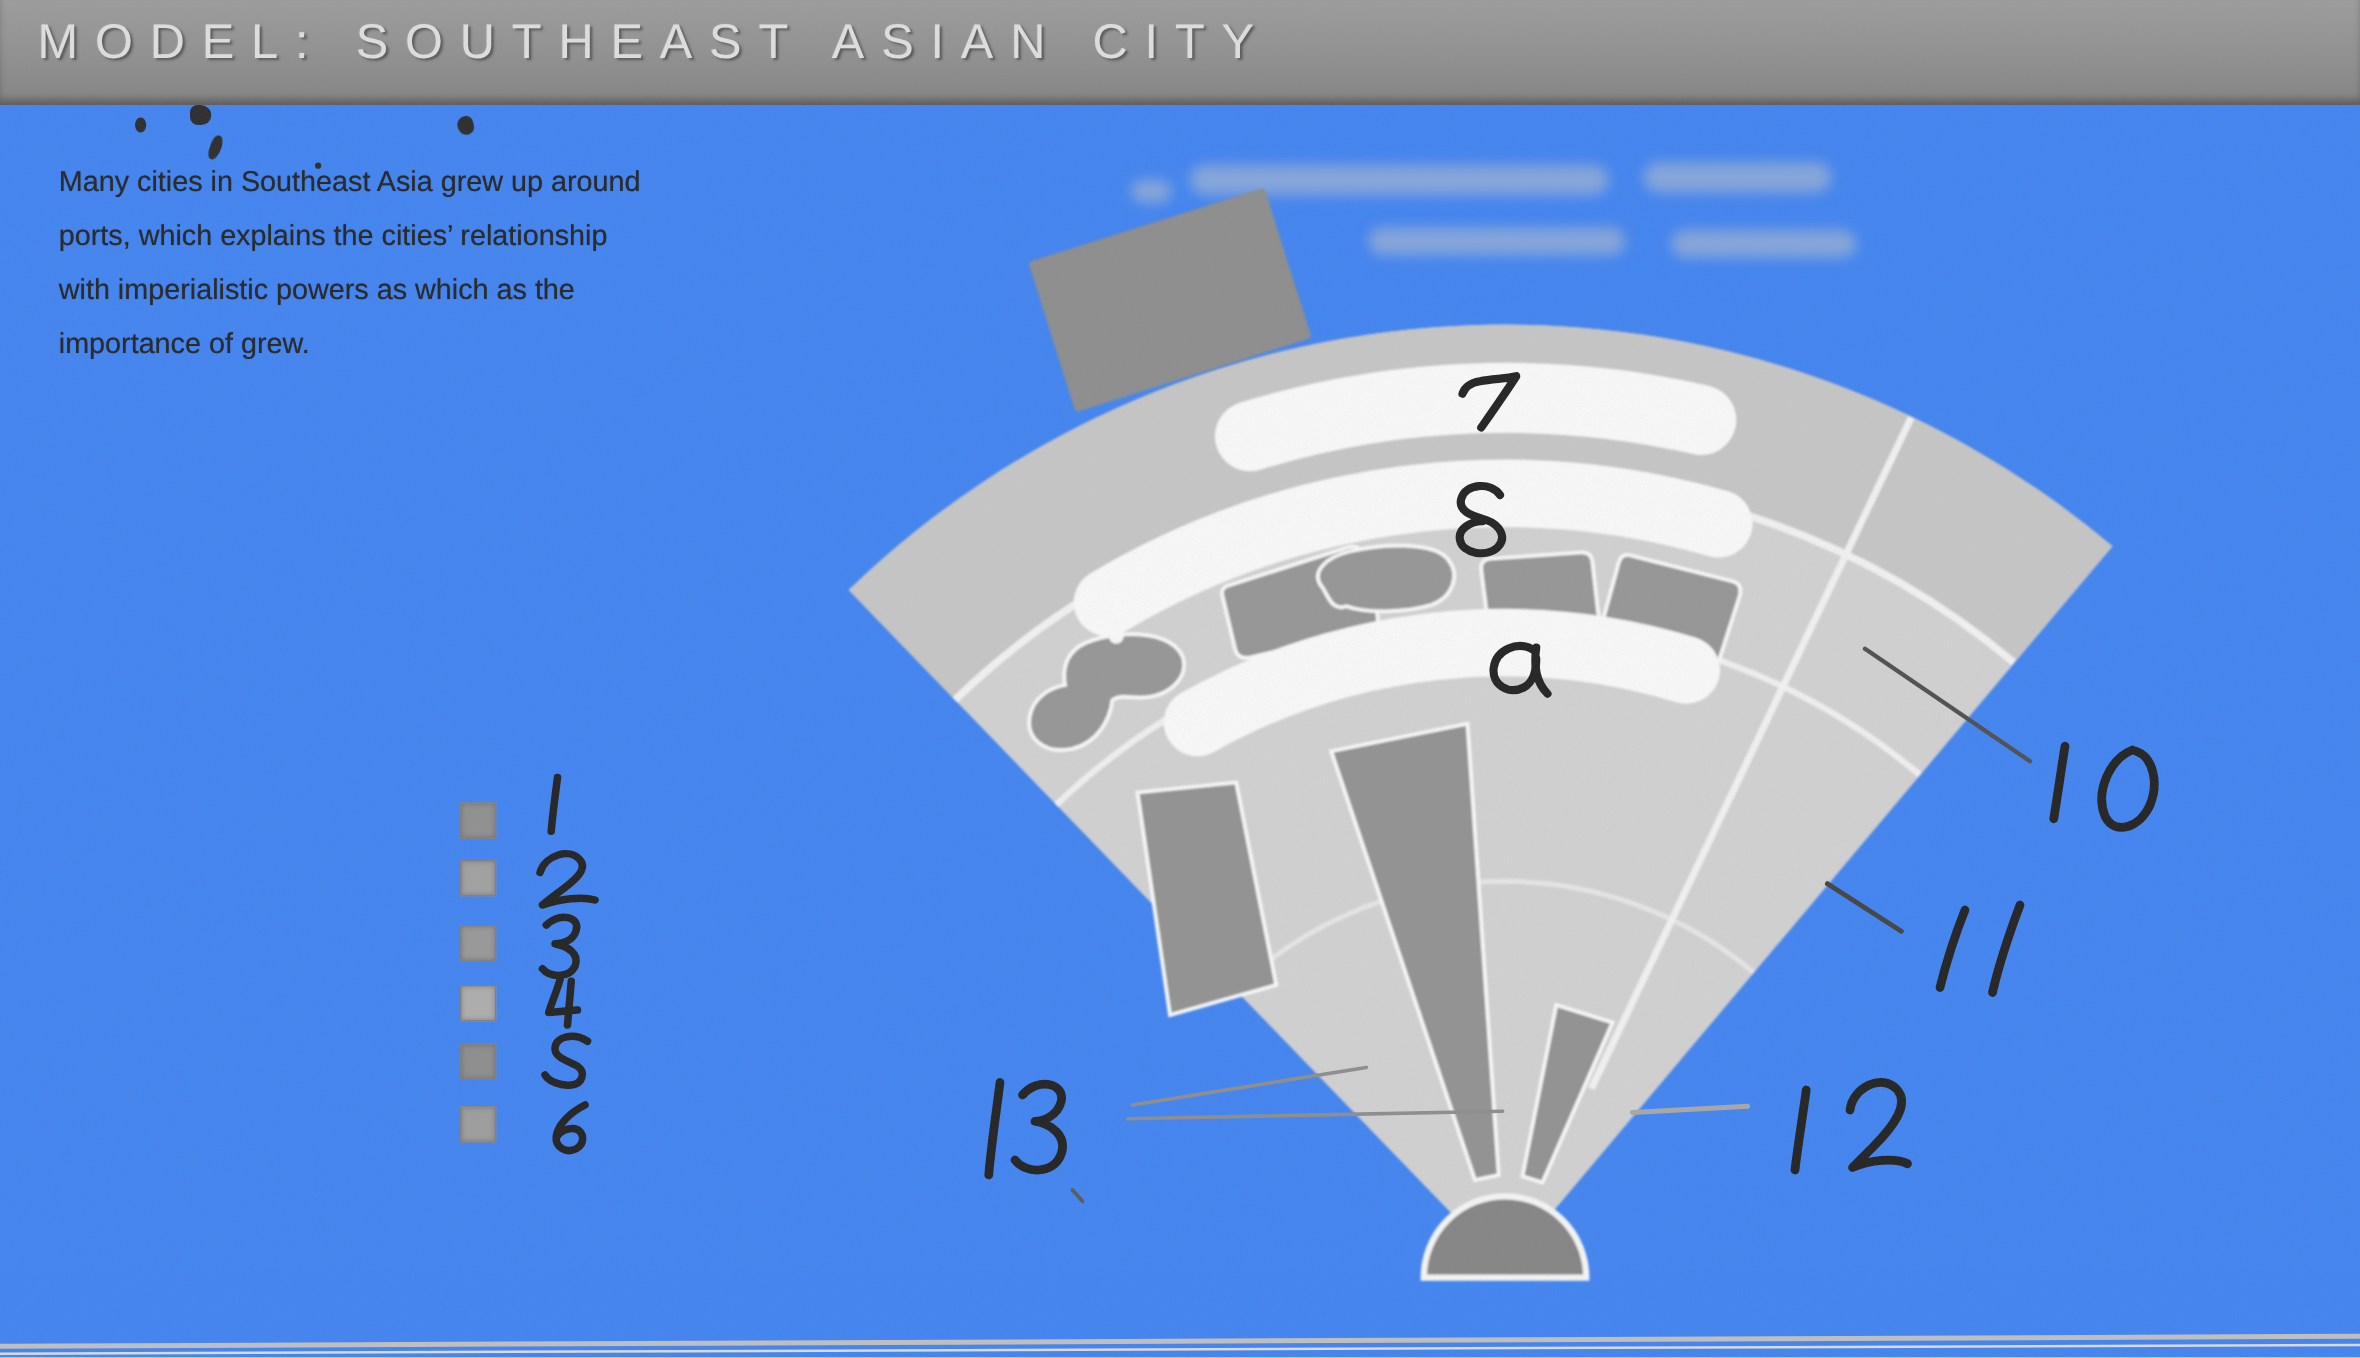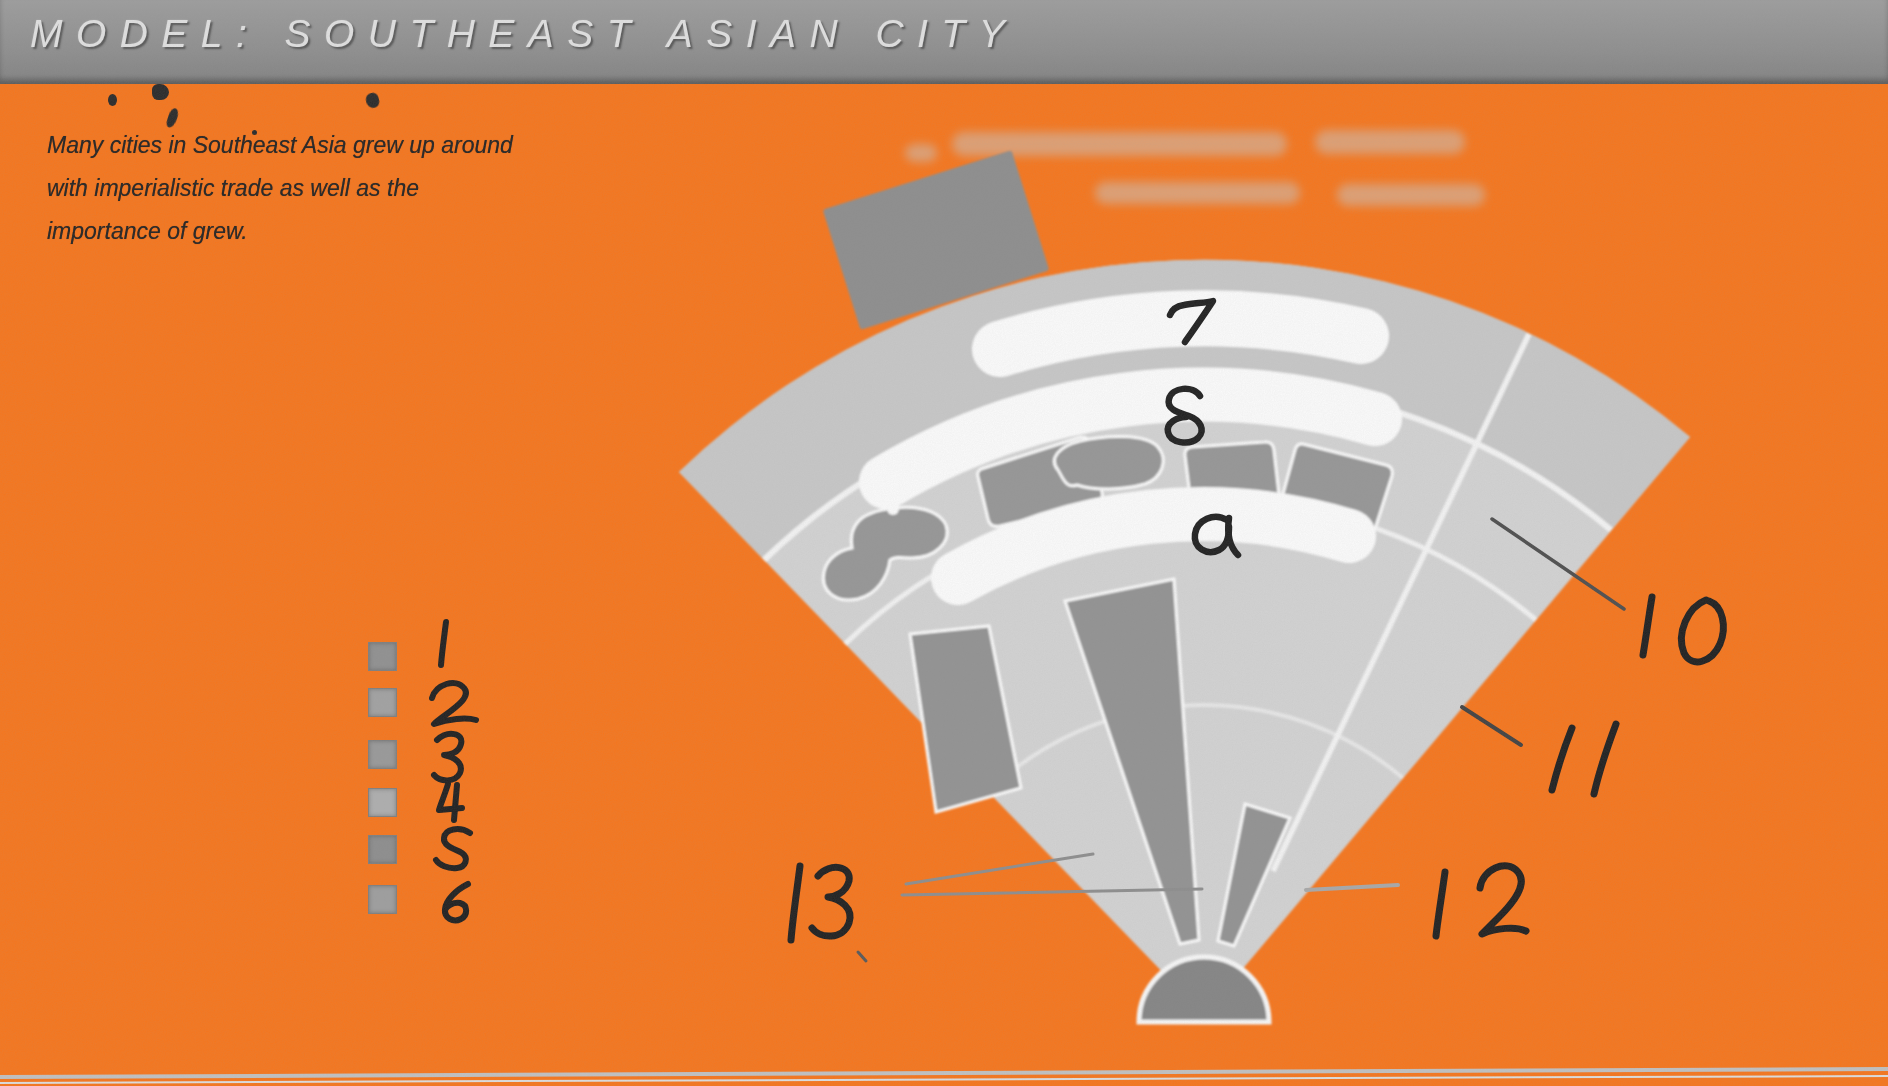--- a/index.html
+++ b/index.html
@@ -1,20 +1,19 @@
 <!DOCTYPE html>
 <html><head>
 <meta charset="utf-8">
 <style>
   html,body{margin:0;padding:0;background:#ffffff;}
   .page{
     position:relative;width:1888px;height:1086px;overflow:hidden;
-    background:#f97316;
+    background:#3b82f6;
     font-family:"Liberation Sans", sans-serif;
-    font-style:italic;
   }
   
   .header-bar{
     position:absolute;left:0;top:0;width:100%;height:84px;
     background:linear-gradient(#9c9c9c,#8d8d8d 60%,#848484 88%,#6f6f6f);
     box-shadow:inset 0 -4px 5px rgba(0,0,0,.22);
   }
   .header-title{
     position:absolute;left:30px;top:12px;margin:0;
     font-size:39px;font-weight:400;letter-spacing:.345em;
@@ -48,21 +47,22 @@
   </header>
 
   <div class="speck" style="left:108px;top:94px;width:9px;height:12px;"></div>
   <div class="speck" style="left:152px;top:84px;width:17px;height:16px;border-radius:40% 60% 55% 45%;"></div>
   <div class="speck" style="left:168px;top:108px;width:9px;height:20px;border-radius:50% 50% 60% 40%;transform:rotate(18deg);"></div>
   <div class="speck" style="left:366px;top:93px;width:13px;height:15px;border-radius:55% 45% 50% 60%;transform:rotate(-15deg);"></div>
   <div class="speck" style="left:252px;top:130px;width:5px;height:5px;"></div>
 
   <div class="intro">
     <div>Many cities in Southeast Asia grew up around</div>
-    <div>with imperialistic trade as well as the</div>
+    <div>ports, which explains the cities’ relationship</div>
+    <div>with imperialistic powers as which as the</div>
     <div>importance of grew.</div>
   </div>
 
   <div>
     <div class="legend-swatch" style="top: 642px; background: rgb(143, 143, 143);"></div>
     <div class="legend-swatch" style="top: 688px; background: rgb(161, 161, 161);"></div>
     <div class="legend-swatch" style="top: 740px; background: rgb(152, 152, 152);"></div>
     <div class="legend-swatch" style="top: 788px; background: rgb(174, 174, 174);"></div>
     <div class="legend-swatch" style="top: 835px; background: rgb(140, 140, 140);"></div>
     <div class="legend-swatch" style="top: 885px; background: rgb(157, 157, 157);"></div>

